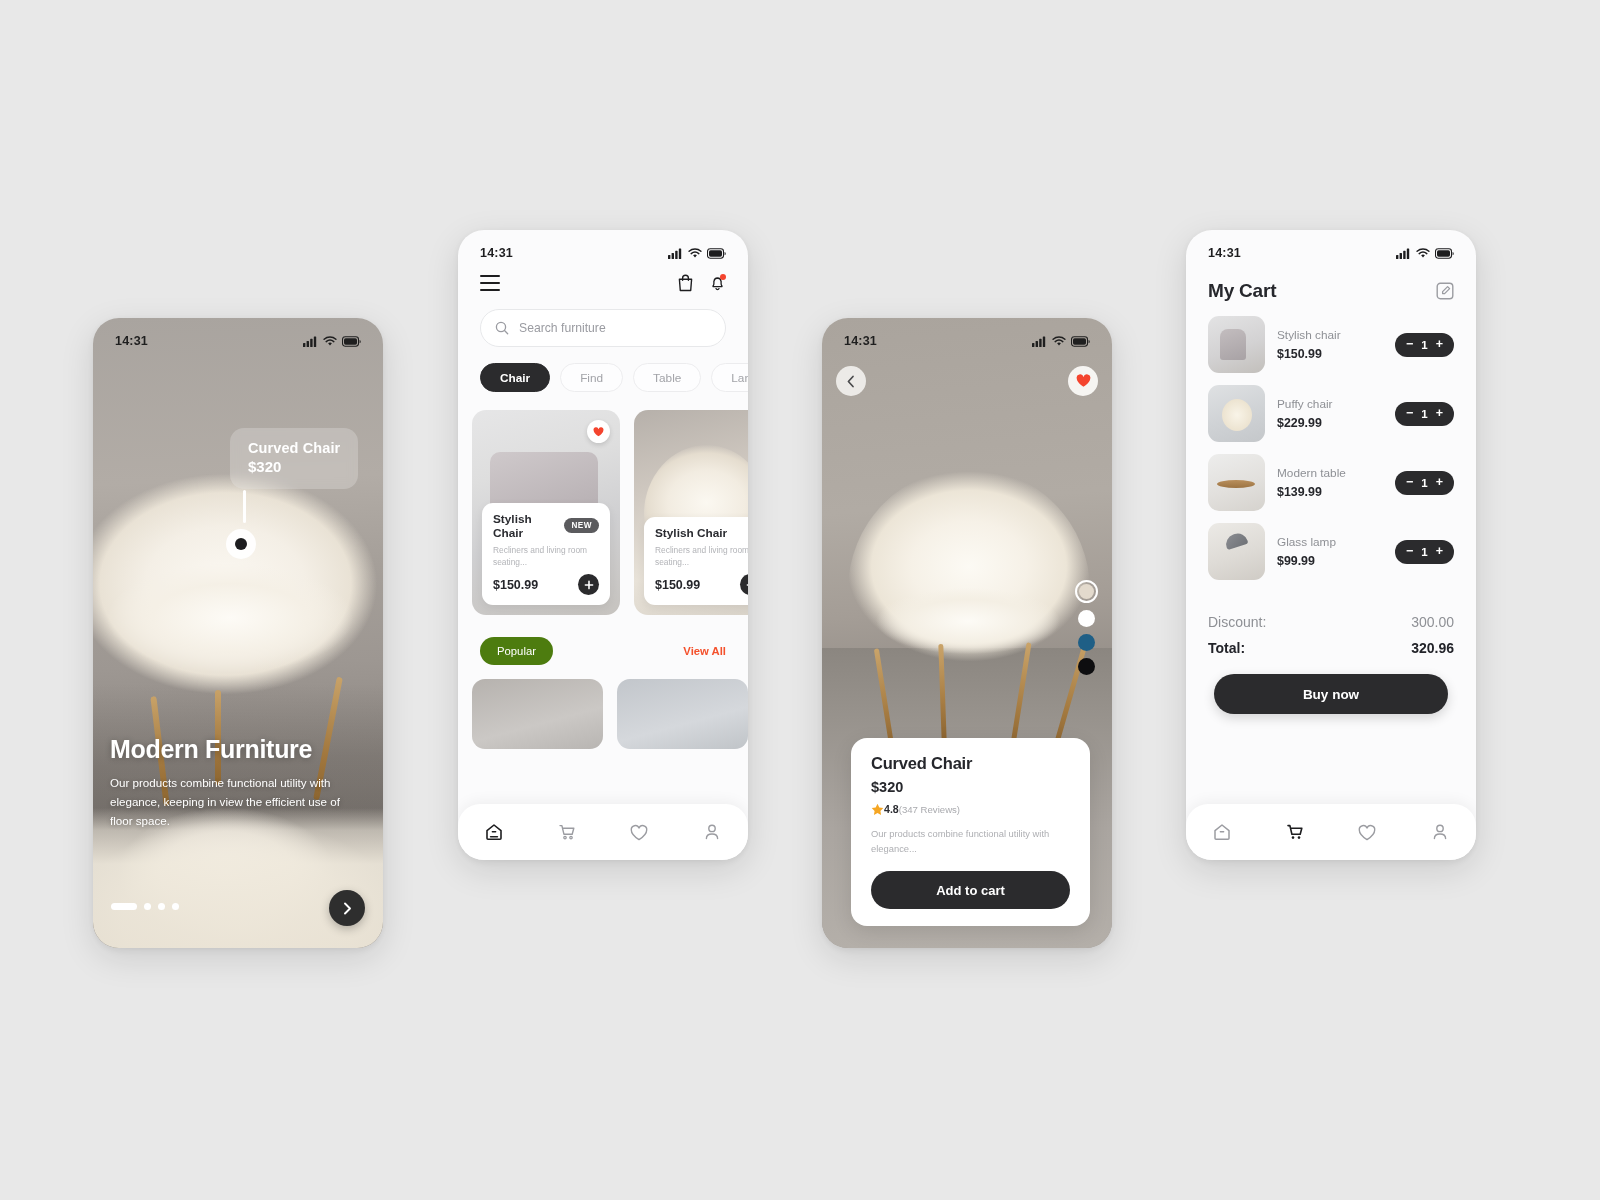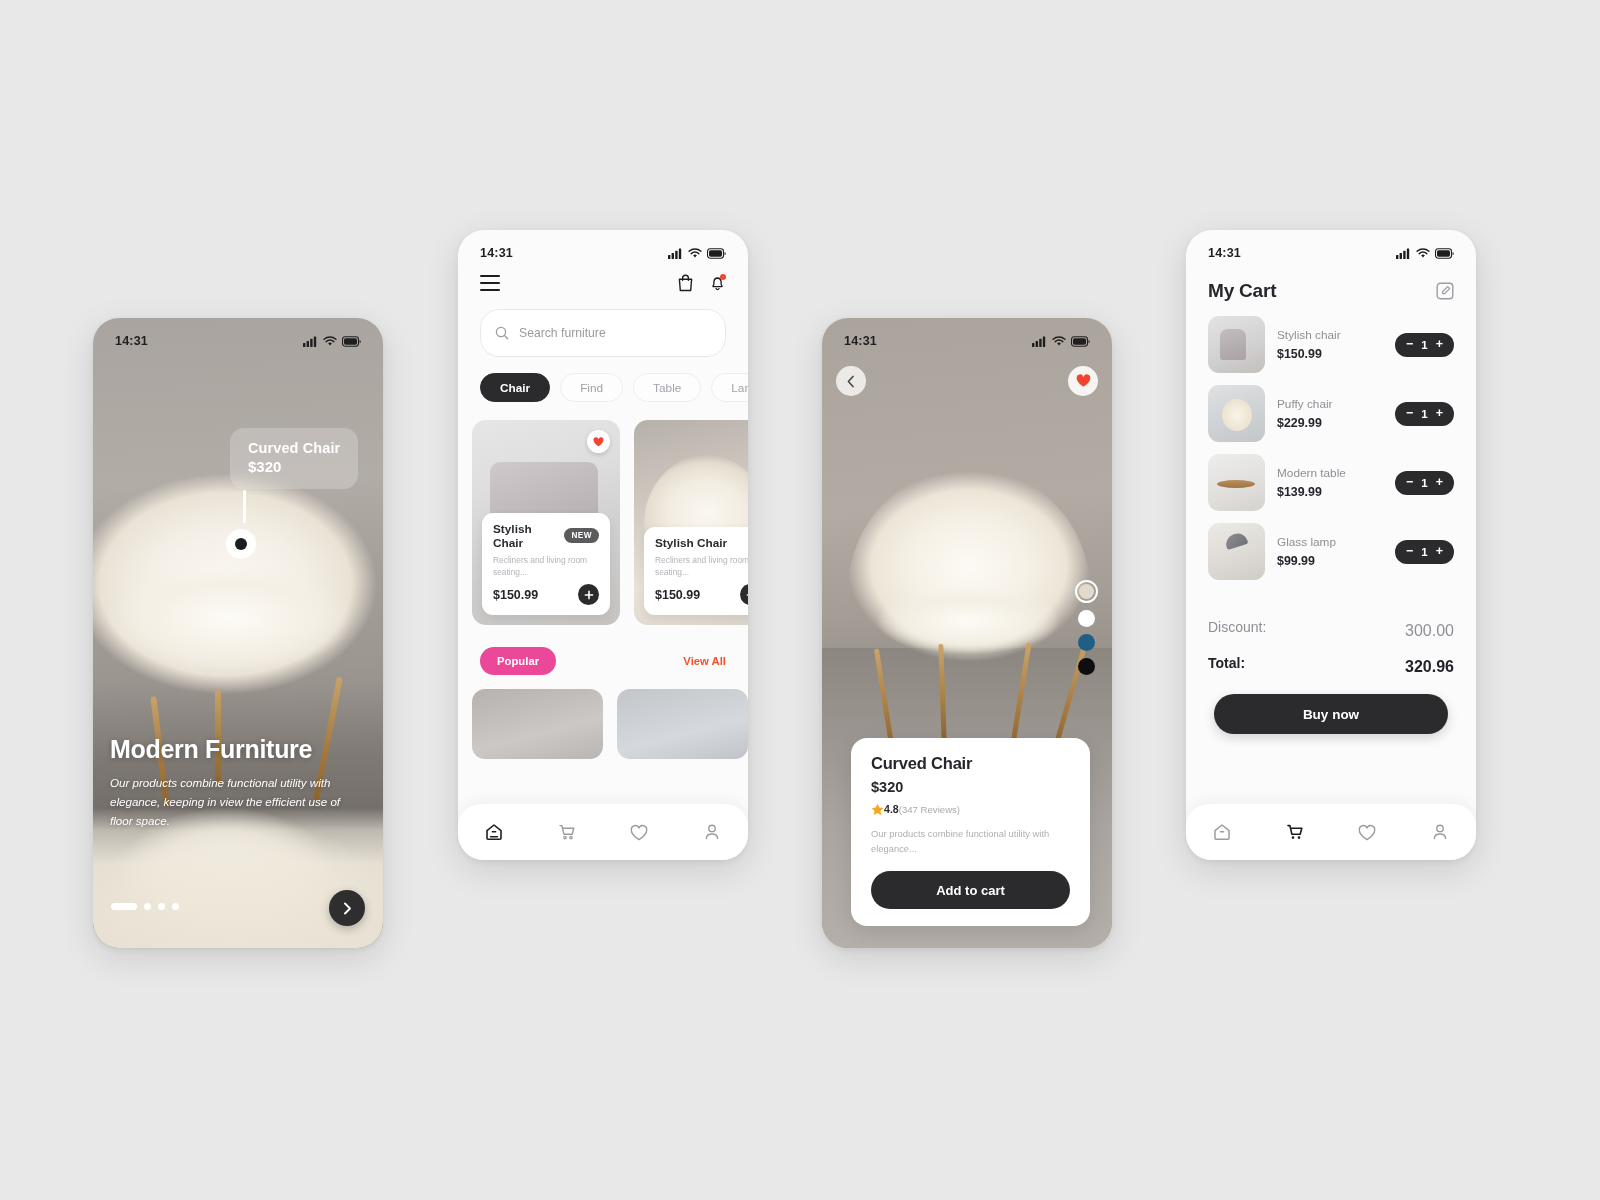--- a/index.html
+++ b/index.html
@@ -75,42 +75,42 @@
   .p1-tag .t2 { font-size: 15px; font-weight: 700; margin-top: 2px; }
   .p1-stem { position: absolute; left: 150px; top: 172px; width: 3px; height: 33px; background: #fff; border-radius: 2px; }
   .p1-dot-outer {
     position: absolute; left: 133px; top: 211px; width: 30px; height: 30px;
     border-radius: 50%; background: rgba(255,255,255,.93);
     display: flex; align-items: center; justify-content: center;
   }
   .p1-dot-inner { width: 12px; height: 12px; border-radius: 50%; background: #1d1d1f; }
   .p1-copy { position: absolute; left: 17px; bottom: 118px; right: 18px; color: #fff; }
   .p1-copy h1 { font-size: 25px; font-weight: 700; letter-spacing: -.3px; text-shadow: 0 1px 6px rgba(0,0,0,.3); }
-  .p1-copy p { font-size: 11.6px; line-height: 1.65; margin-top: 9px; text-shadow: 0 1px 5px rgba(0,0,0,.3); font-style: italic; }
+  .p1-copy p { font-size: 11.6px; line-height: 1.65; margin-top: 9px; text-shadow: 0 1px 5px rgba(0,0,0,.3); }
   .p1-dots { position: absolute; left: 18px; bottom: 38px; display: flex; align-items: center; gap: 7px; }
   .p1-dots .bar { width: 26px; height: 7px; border-radius: 4px; background: #fff; }
   .p1-dots .d { width: 7px; height: 7px; border-radius: 50%; background: #fff; }
   .p1-next {
     position: absolute; right: 18px; bottom: 22px; width: 36px; height: 36px;
     border-radius: 50%; background: #2e2e2e;
     display: flex; align-items: center; justify-content: center;
     box-shadow: 0 3px 10px rgba(0,0,0,.25);
   }
 
   
   #phone2 { left: 458px; top: 230px; width: 290px; height: 630px; background: #fbfbfc; }
   .p2-topbar { display: flex; align-items: center; justify-content: space-between; padding: 8px 22px 0 22px; }
   .burger div { width: 20px; height: 2px; background: #1d1d1f; border-radius: 2px; margin-bottom: 5px; }
   .burger div:last-child { margin-bottom: 0; width: 20px; }
   .p2-topicons { display: flex; align-items: center; gap: 15px; }
   .bell-wrap { position: relative; }
   .bell-dot { position: absolute; right: 0px; top: 0px; width: 6px; height: 6px; border-radius: 50%; background: #f4442e; }
   .p2-title { padding: 14px 22px 0 22px; font-size: 19.5px; font-weight: 700; color: #23242a; line-height: 1.3; letter-spacing: -.2px; }
   .p2-search {
-    margin: 17px 22px 0 22px; height: 48px; border-radius: 19px;
+    margin: 17px 22px 0 22px; height: 38px; border-radius: 19px;
     border: 1px solid #e7e8ea; background: #fff;
     display: flex; align-items: center; gap: 10px; padding: 0 14px;
   }
   .p2-search span { font-size: 12.2px; color: #9a9ba1; }
   .p2-chips { display: flex; gap: 10px; padding: 16px 0 0 22px; overflow: hidden; }
   .chip {
     height: 29px; border-radius: 15px; padding: 0 19px;
     display: flex; align-items: center; justify-content: center;
     font-size: 11.8px; color: #a2a3a8; border: 1px solid #ececee; background: #fdfdfe;
     white-space: nowrap;
@@ -146,21 +146,21 @@
     box-shadow: 0 3px 10px rgba(0,0,0,.07);
   }
   .pcard-row1 { display: flex; align-items: center; justify-content: space-between; }
   .pcard-name { font-size: 11.8px; font-weight: 700; color: #2a2b30; }
   .new-badge { background: #5b5b5e; color: #fff; font-size: 8.2px; font-weight: 700; letter-spacing: .5px; padding: 3px 7px; border-radius: 8px; }
   .pcard-desc { font-size: 8.4px; color: #b3b4b8; line-height: 1.45; margin-top: 4px; }
   .pcard-row2 { display: flex; align-items: center; justify-content: space-between; margin-top: 6px; }
   .pcard-price { font-size: 12.5px; font-weight: 700; color: #25262b; }
   .plus-btn { width: 21px; height: 21px; border-radius: 50%; background: #2b2b2d; display: flex; align-items: center; justify-content: center; }
   .p2-sec { display: flex; align-items: center; justify-content: space-between; padding: 22px 22px 0 22px; }
-  .pop-pill { background: #ec4899; color: #fff; font-size: 11.3px; font-weight: 700; border-radius: 15px; padding: 8px 17px; }
+  .pop-pill { background: #4d7c0f; color: #fff; font-size: 11.3px; font-weight: 400; border-radius: 15px; padding: 8px 17px; }
   .viewall { color: #f4512c; font-size: 11.3px; font-weight: 700; }
   .p2-row2 { display: flex; gap: 14px; padding: 14px 0 0 14px; }
   .p2-row2 .small { width: 148px; height: 70px; border-radius: 13px; }
   .small-a { background: linear-gradient(165deg,#b6b2ae,#cbc8c5 60%,#b8b5b2); }
   .small-b { background: linear-gradient(165deg,#c2c6cb,#d5d8dc 60%,#c0c4c8); }
 
   
   .bottomnav {
     position: absolute; left: 0; right: 0; bottom: 0; height: 56px;
     background: #fff; border-radius: 22px 22px 0 0;
@@ -230,21 +230,21 @@
   .qty {
     background: #2b2b2d; color: #fff; border-radius: 13px;
     height: 24px; min-width: 58px; padding: 0 11px;
     display: flex; align-items: center; justify-content: space-between; gap: 8px;
     font-size: 11.5px; font-weight: 700;
   }
   .qty .mi, .qty .pl { font-size: 12.5px; line-height: 1; }
   .totals { padding: 22px 22px 0 22px; }
   .totrow { display: flex; align-items: center; justify-content: space-between; margin-bottom: 10px; }
   .totrow .lbl { font-size: 14px; color: #8e9095; font-weight: 500; }
-  .totrow .amt { font-size: 16px; color: #8e9095; font-weight: 500; margin-top: 8px; }
+  .totrow .amt { font-size: 14px; color: #8e9095; font-weight: 500; }
   .totrow.bold .lbl, .totrow.bold .amt { color: #222329; font-weight: 700; }
   .buynow {
     margin: 18px 28px 0 28px; height: 40px; border-radius: 20px; background: #2b2b2d;
     color: #fff; font-size: 13.5px; font-weight: 700;
     display: flex; align-items: center; justify-content: center;
     box-shadow: 0 4px 12px rgba(0,0,0,.16);
   }
 </style>
 </head>
 <body>

